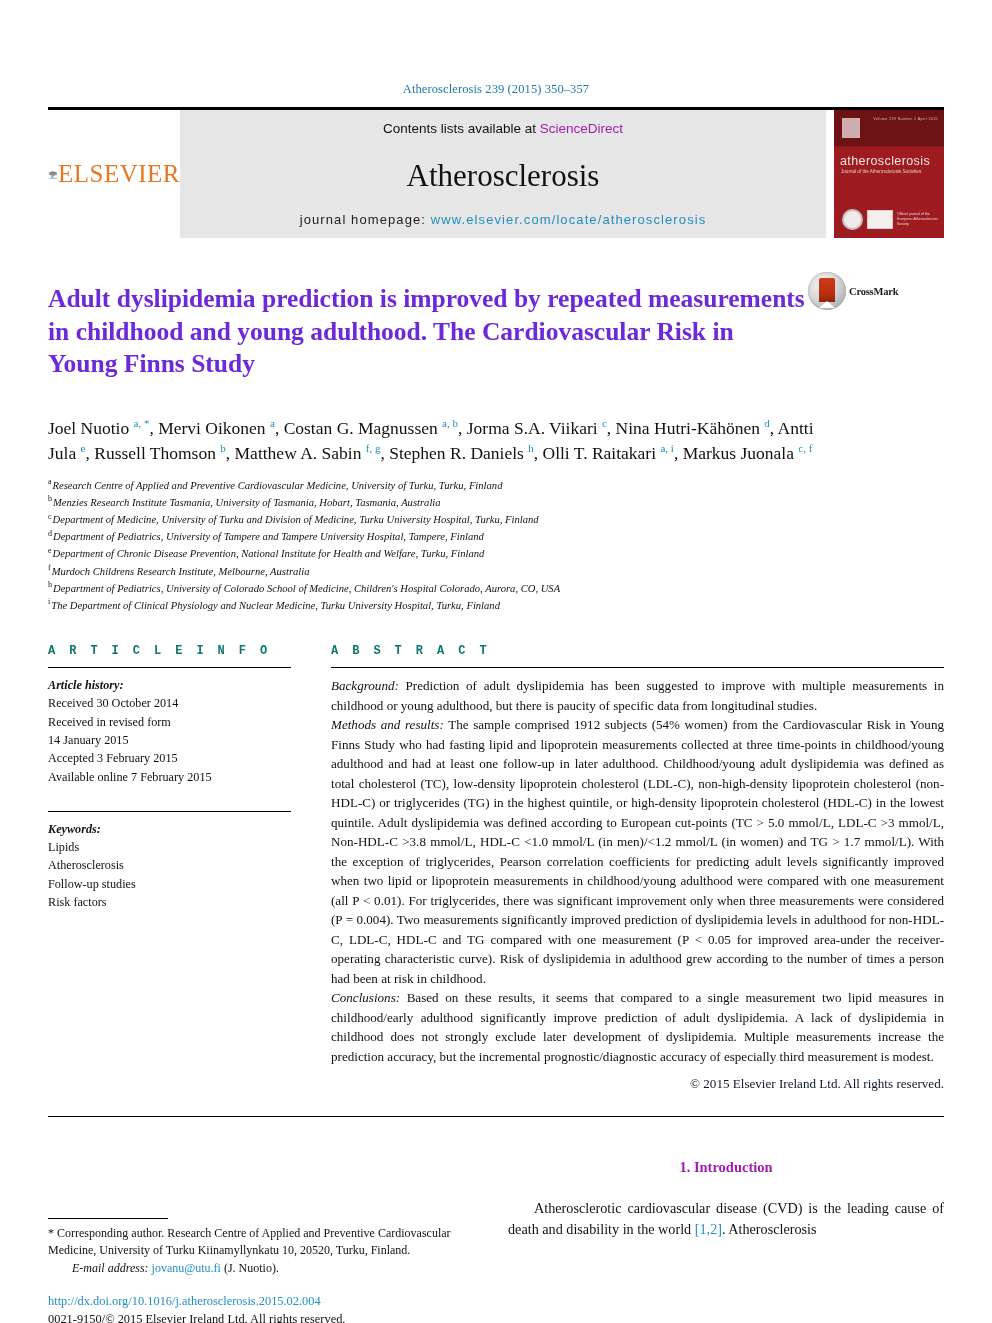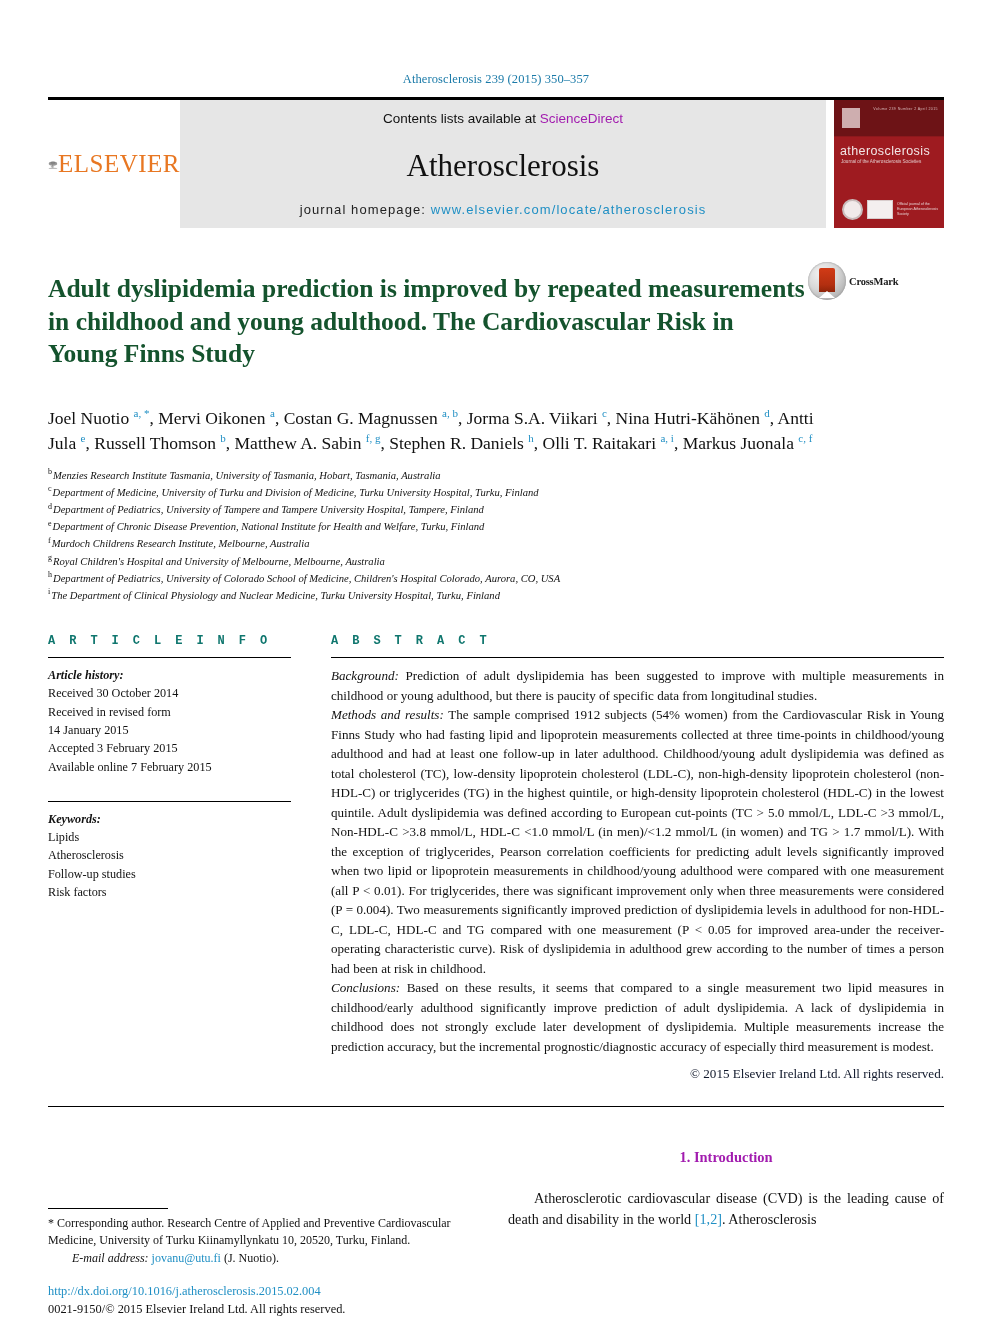--- a/index.html
+++ b/index.html
@@ -13,21 +13,21 @@
     font-family: "Liberation Serif", serif;
     color: #000000;
     position: relative;
     overflow: hidden;
   }
   .page {
     position: relative;
     width: 992px;
     height: 1323px;
     box-sizing: border-box;
-    padding: 0 48px;
+    padding: 10px 48px;
   }
 
   
   .running-head {
     text-align: center;
     color: #1a7aa8;
     font-family: "Liberation Serif", serif;
     font-size: 12.5px;
     padding-top: 72px;
     letter-spacing: 0.1px;
@@ -178,21 +178,21 @@
   .title-wrap {
     margin-top: 28px;
     display: flex;
     align-items: flex-start;
   }
   .article-title {
     flex: 1 1 auto;
     font-family: "Liberation Serif", serif;
     font-size: 25.5px;
     line-height: 1.28;
-    color: #14532d;
+    color: #6d28d9;
     max-width: 760px;
   }
   .crossmark {
     flex: 0 0 auto;
     width: 106px;
     display: flex;
     align-items: center;
     gap: 3px;
     margin-top: 6px;
   }
@@ -450,26 +450,26 @@
       <div class="cm-circle">
         <div class="cm-book"></div>
       </div>
       <div class="cm-label">CrossMark</div>
     </div>
   </div>
 
   <div class="authors">Joel Nuotio <sup>a, *</sup>, Mervi Oikonen <sup>a</sup>, Costan G. Magnussen <sup>a, b</sup>, Jorma S.A. Viikari <sup>c</sup>, Nina Hutri-Kähönen <sup>d</sup>, Antti Jula <sup>e</sup>, Russell Thomson <sup>b</sup>, Matthew A. Sabin <sup>f, g</sup>, Stephen R. Daniels <sup>h</sup>, Olli T. Raitakari <sup>a, i</sup>, Markus Juonala <sup>c, f</sup></div>
 
   <div class="affils">
+      <div><span class="marker">a</span><span>Research Centre of Applied and Preventive Cardiovascular Medicine, University of Turku, Turku, Finland</span></div>
       <div><span class="marker">b</span><span>Menzies Research Institute Tasmania, University of Tasmania, Hobart, Tasmania, Australia</span></div>
       <div><span class="marker">c</span><span>Department of Medicine, University of Turku and Division of Medicine, Turku University Hospital, Turku, Finland</span></div>
       <div><span class="marker">d</span><span>Department of Pediatrics, University of Tampere and Tampere University Hospital, Tampere, Finland</span></div>
       <div><span class="marker">e</span><span>Department of Chronic Disease Prevention, National Institute for Health and Welfare, Turku, Finland</span></div>
       <div><span class="marker">f</span><span>Murdoch Childrens Research Institute, Melbourne, Australia</span></div>
-      <div><span class="marker">g</span><span>Royal Children's Hospital and University of Melbourne, Melbourne, Australia</span></div>
       <div><span class="marker">h</span><span>Department of Pediatrics, University of Colorado School of Medicine, Children's Hospital Colorado, Aurora, CO, USA</span></div>
       <div><span class="marker">i</span><span>The Department of Clinical Physiology and Nuclear Medicine, Turku University Hospital, Turku, Finland</span></div>
     </div>
 
   <div class="info-abstract">
 
     <div class="col-info">
       <div class="sec-head">A R T I C L E   I N F O</div>
       <div class="rule"></div>
       <div class="info-block">

